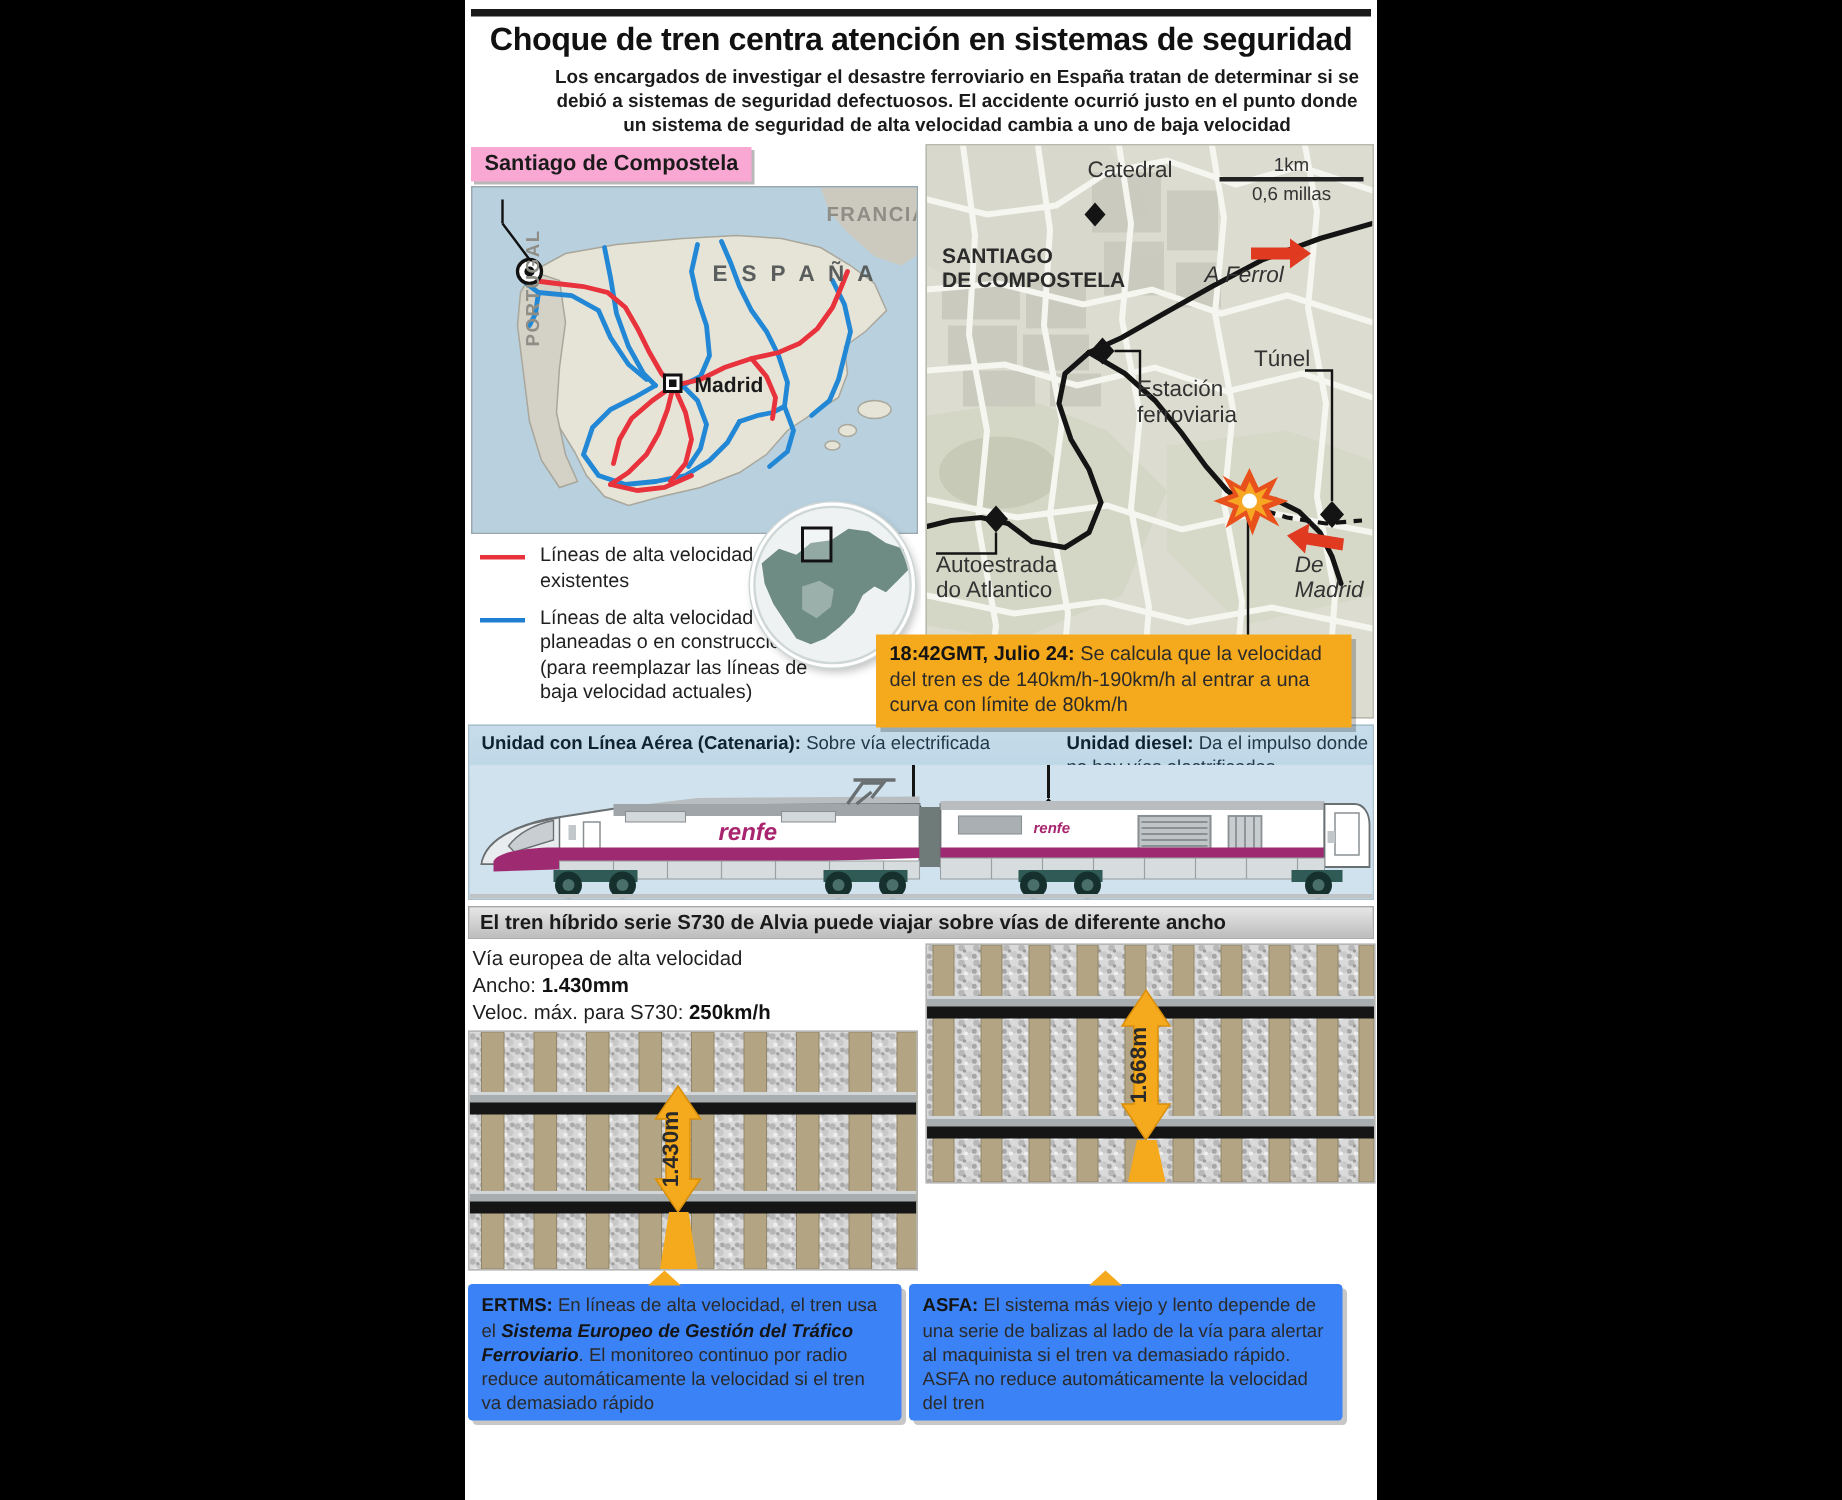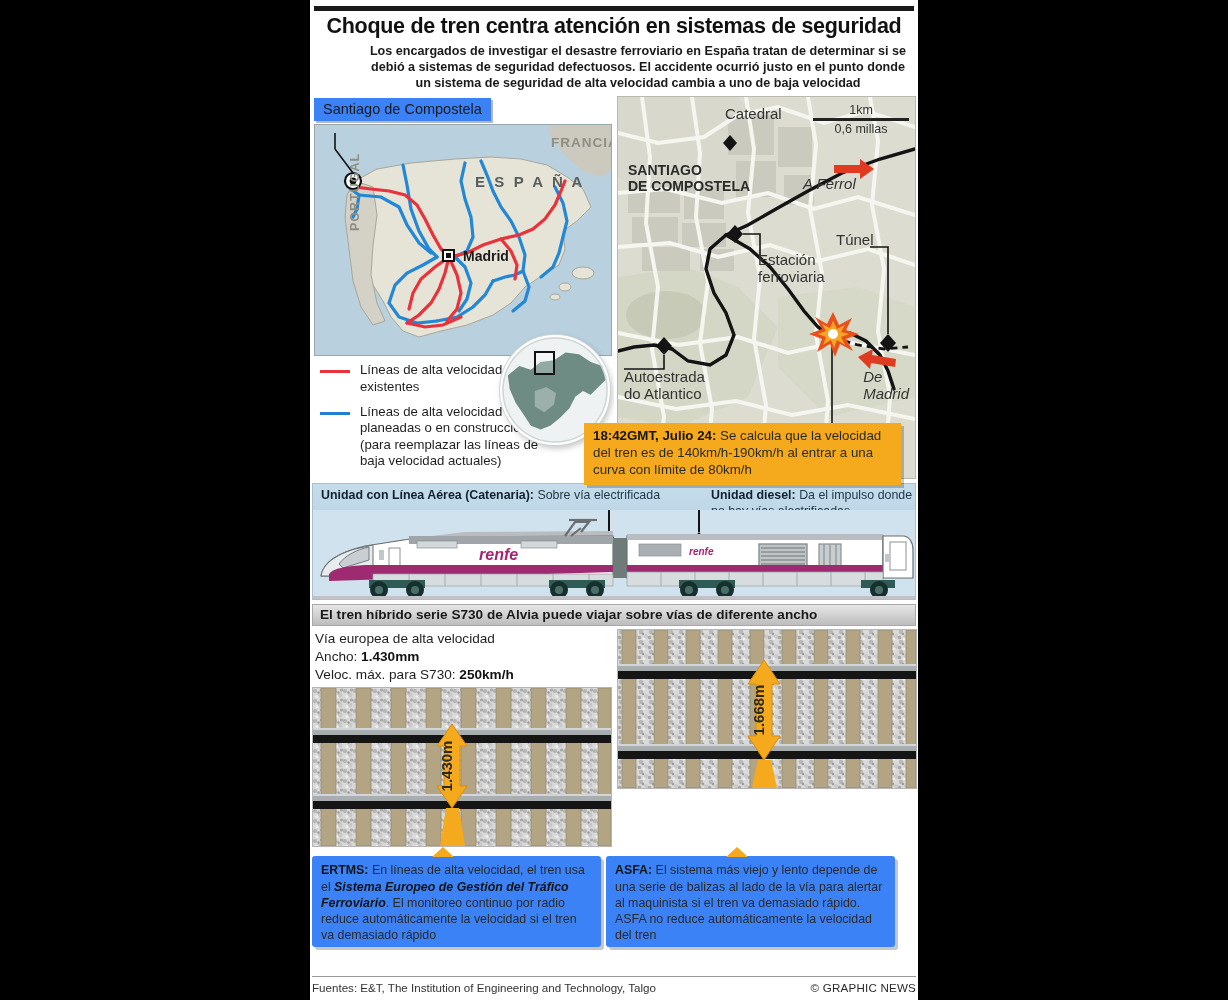--- a/index.html
+++ b/index.html
@@ -68,23 +68,23 @@
 
   .spain-frame {
     position: absolute; left: 2px; top: 28px;
     width: 298px; height: 232px;
     background: #b8cfdd;
     border: 1px solid #9aa7ad;
     overflow: hidden;
   }
   .city-tag {
     position: absolute; left: 2px; top: 2px;
-    background: #3b82f6;
+    background: #f9a8d4;
     color: #1a1a1a;
-    font-size: 14.5px; font-weight: normal;
+    font-size: 14.5px; font-weight: bold;
     padding: 3px 9px 4px 9px;
     z-index: 9;
     box-shadow: 2px 2px 0 rgba(0,0,0,.28);
   }
   .legend {
     position: absolute; left: 6px; top: 266px;
     width: 230px;
   }
   .leg-item { display: flex; align-items: flex-start; margin-bottom: 8px; }
   .leg-swatch { width: 30px; height: 3px; margin: 8px 10px 0 2px; flex: 0 0 30px; }
@@ -621,19 +621,15 @@
       <div class="callout">
         <div class="tip"></div>
         <b>ERTMS:</b><span> En líneas de alta velocidad, el tren usa el </span><i>Sistema Europeo de Gestión del Tráfico Ferroviario</i><span>. El monitoreo continuo por radio reduce automáticamente la velocidad si el tren va demasiado rápido</span>
       </div>
       <div class="callout">
         <div class="tip"></div>
         <b>ASFA:</b><span> El sistema más viejo y lento depende de una serie de balizas al lado de la vía para alertar al maquinista si el tren va demasiado rápido. ASFA no reduce automáticamente la velocidad del tren</span>
       </div>
     </div>
 
-    <div class="footer">
-      <div>Fuentes: E&amp;T, The Institution of Engineering and Technology, Talgo</div>
-      <div class="credit">© GRAPHIC NEWS</div>
-    </div>
 
   </div>
 </div>
 
 </body></html>

